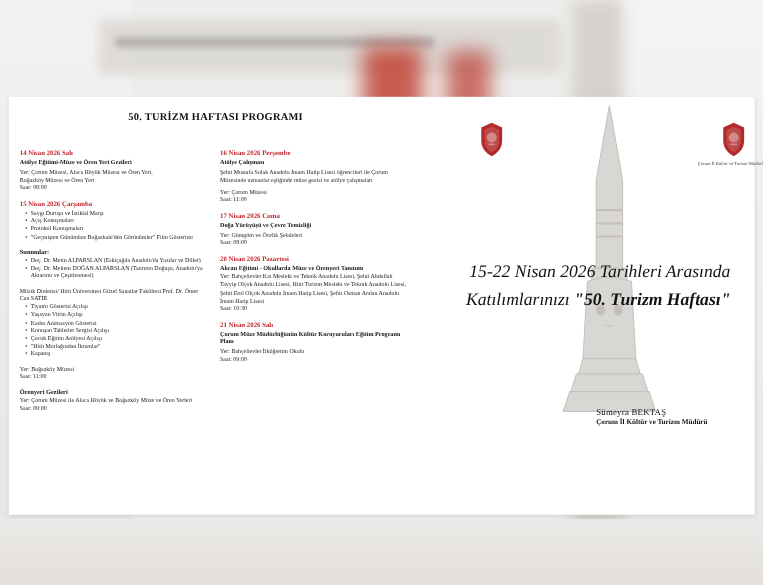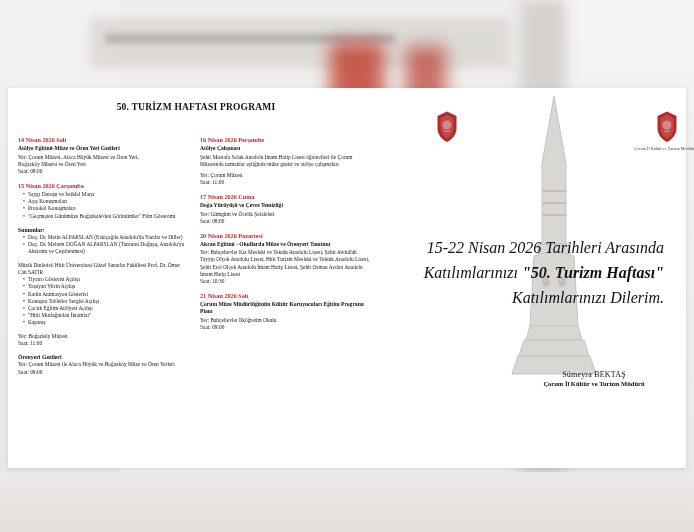--- a/index.html
+++ b/index.html
@@ -187,23 +187,23 @@
     font-size: 16px;
     line-height: 1.55;
     color: #121212;
   }
   .invite .hl {
     font-weight: bold;
   }
 
   .sign {
     position: absolute;
-    left: 144px; top: 282px;
+    left: 162px; top: 282px;
     width: 140px;
-    text-align: center;
+    text-align: left;
   }
   .sign-name {
     font-size: 8px;
     color: #111;
     letter-spacing: .2px;
   }
   .sign-role {
     font-size: 6.5px;
     font-weight: bold;
     color: #111;
@@ -355,21 +355,20 @@
         <path d="M34 108 h24 v2 h-24 z"></path>
         <path d="M34 120 h24 v2 h-24 z"></path>
       </g>
     </svg>
 
     <div class="invite">
       <div>15-22 Nisan 2026 Tarihleri Arasında</div>
       <div>
         <span>Katılımlarınızı </span><span class="hl">"50. Turizm Haftası"</span>
       </div>
-      <div>Katılımlarınızı Dilerim.</div>
     </div>
 
     <div class="sign">
       <div class="sign-name">Sümeyra BEKTAŞ</div>
       <div class="sign-role">Çorum İl Kültür ve Turizm Müdürü</div>
     </div>
 
   </div>
 </div>
 

